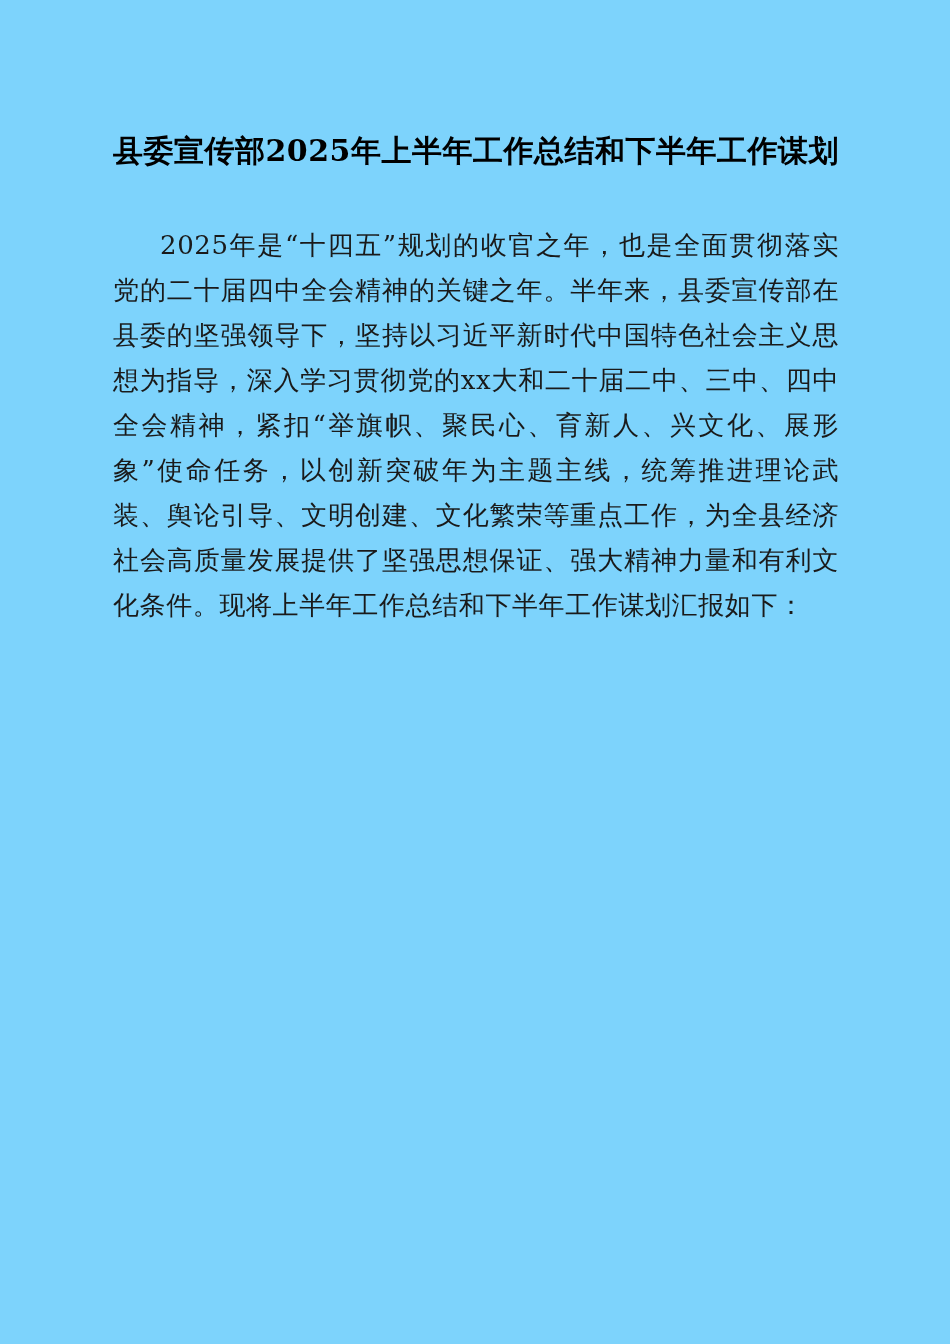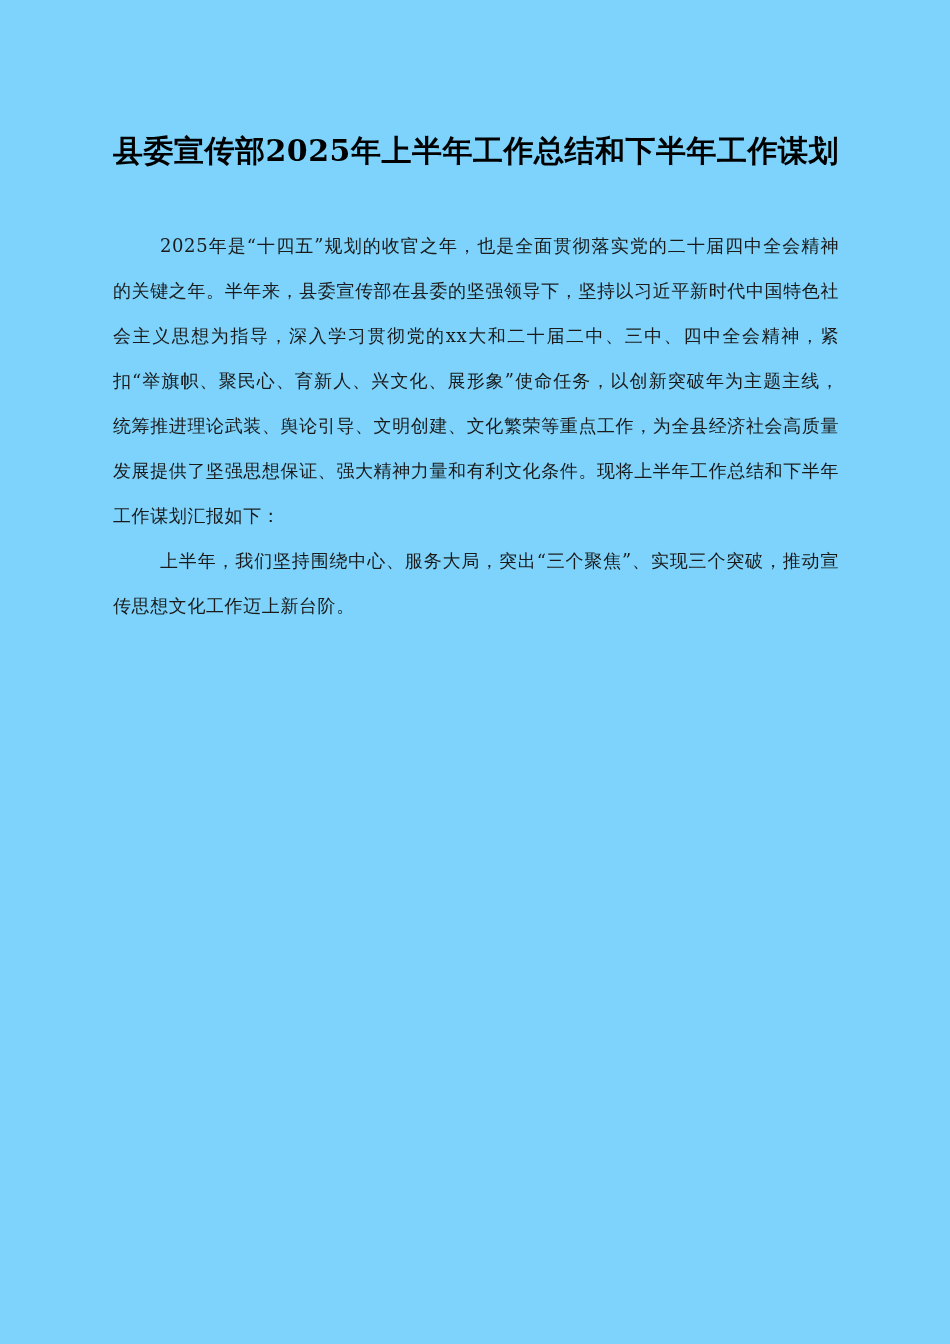--- a/index.html
+++ b/index.html
@@ -31,21 +31,21 @@
     color: #000000;
     text-align: center;
     margin: 0;
     padding-top: 128px;
     letter-spacing: 0.5px;
   }
 
   
   .para {
     font-family: "DejaVu Serif", "Liberation Serif", serif;
-    font-size: 18px;
+    font-size: 26px;
     line-height: 45px;
     color: #1a1a1a;
     text-align: justify;
     text-justify: inter-ideograph;
     margin: 0;
     text-indent: 47px;
     letter-spacing: 0.6px;
   }
   .para.first-body {
     margin-top: 49px;
@@ -72,17 +72,16 @@
 <body>
 
 <div class="page">
   <div class="content">
 
     <h1 class="doc-title">县委宣传部2025年上半年工作总结和下半年工作谋划</h1>
 
     <p class="para first-body">2025年是“十四五”规划的收官之年，也是全面贯彻落实党的二十届四中全会精神的关键之年。半年来，县委宣传部在县委的坚强领导下，坚持以习近平新时代中国特色社会主义思想为指导，深入学习贯彻党的xx大和二十届二中、三中、四中全会精神，紧扣“举旗帜、聚民心、育新人、兴文化、展形象”使命任务，以创新突破年为主题主线，统筹推进理论武装、舆论引导、文明创建、文化繁荣等重点工作，为全县经济社会高质量发展提供了坚强思想保证、强大精神力量和有利文化条件。现将上半年工作总结和下半年工作谋划汇报如下：</p>
 
 
-    <p class="para">上半年，我们坚持围绕中心、服务大局，突出“三个聚焦”、实现三个突破，推动宣传思想文化工作迈上新台阶。</p>
 
 
   </div>
 </div>
 
 </body></html>

